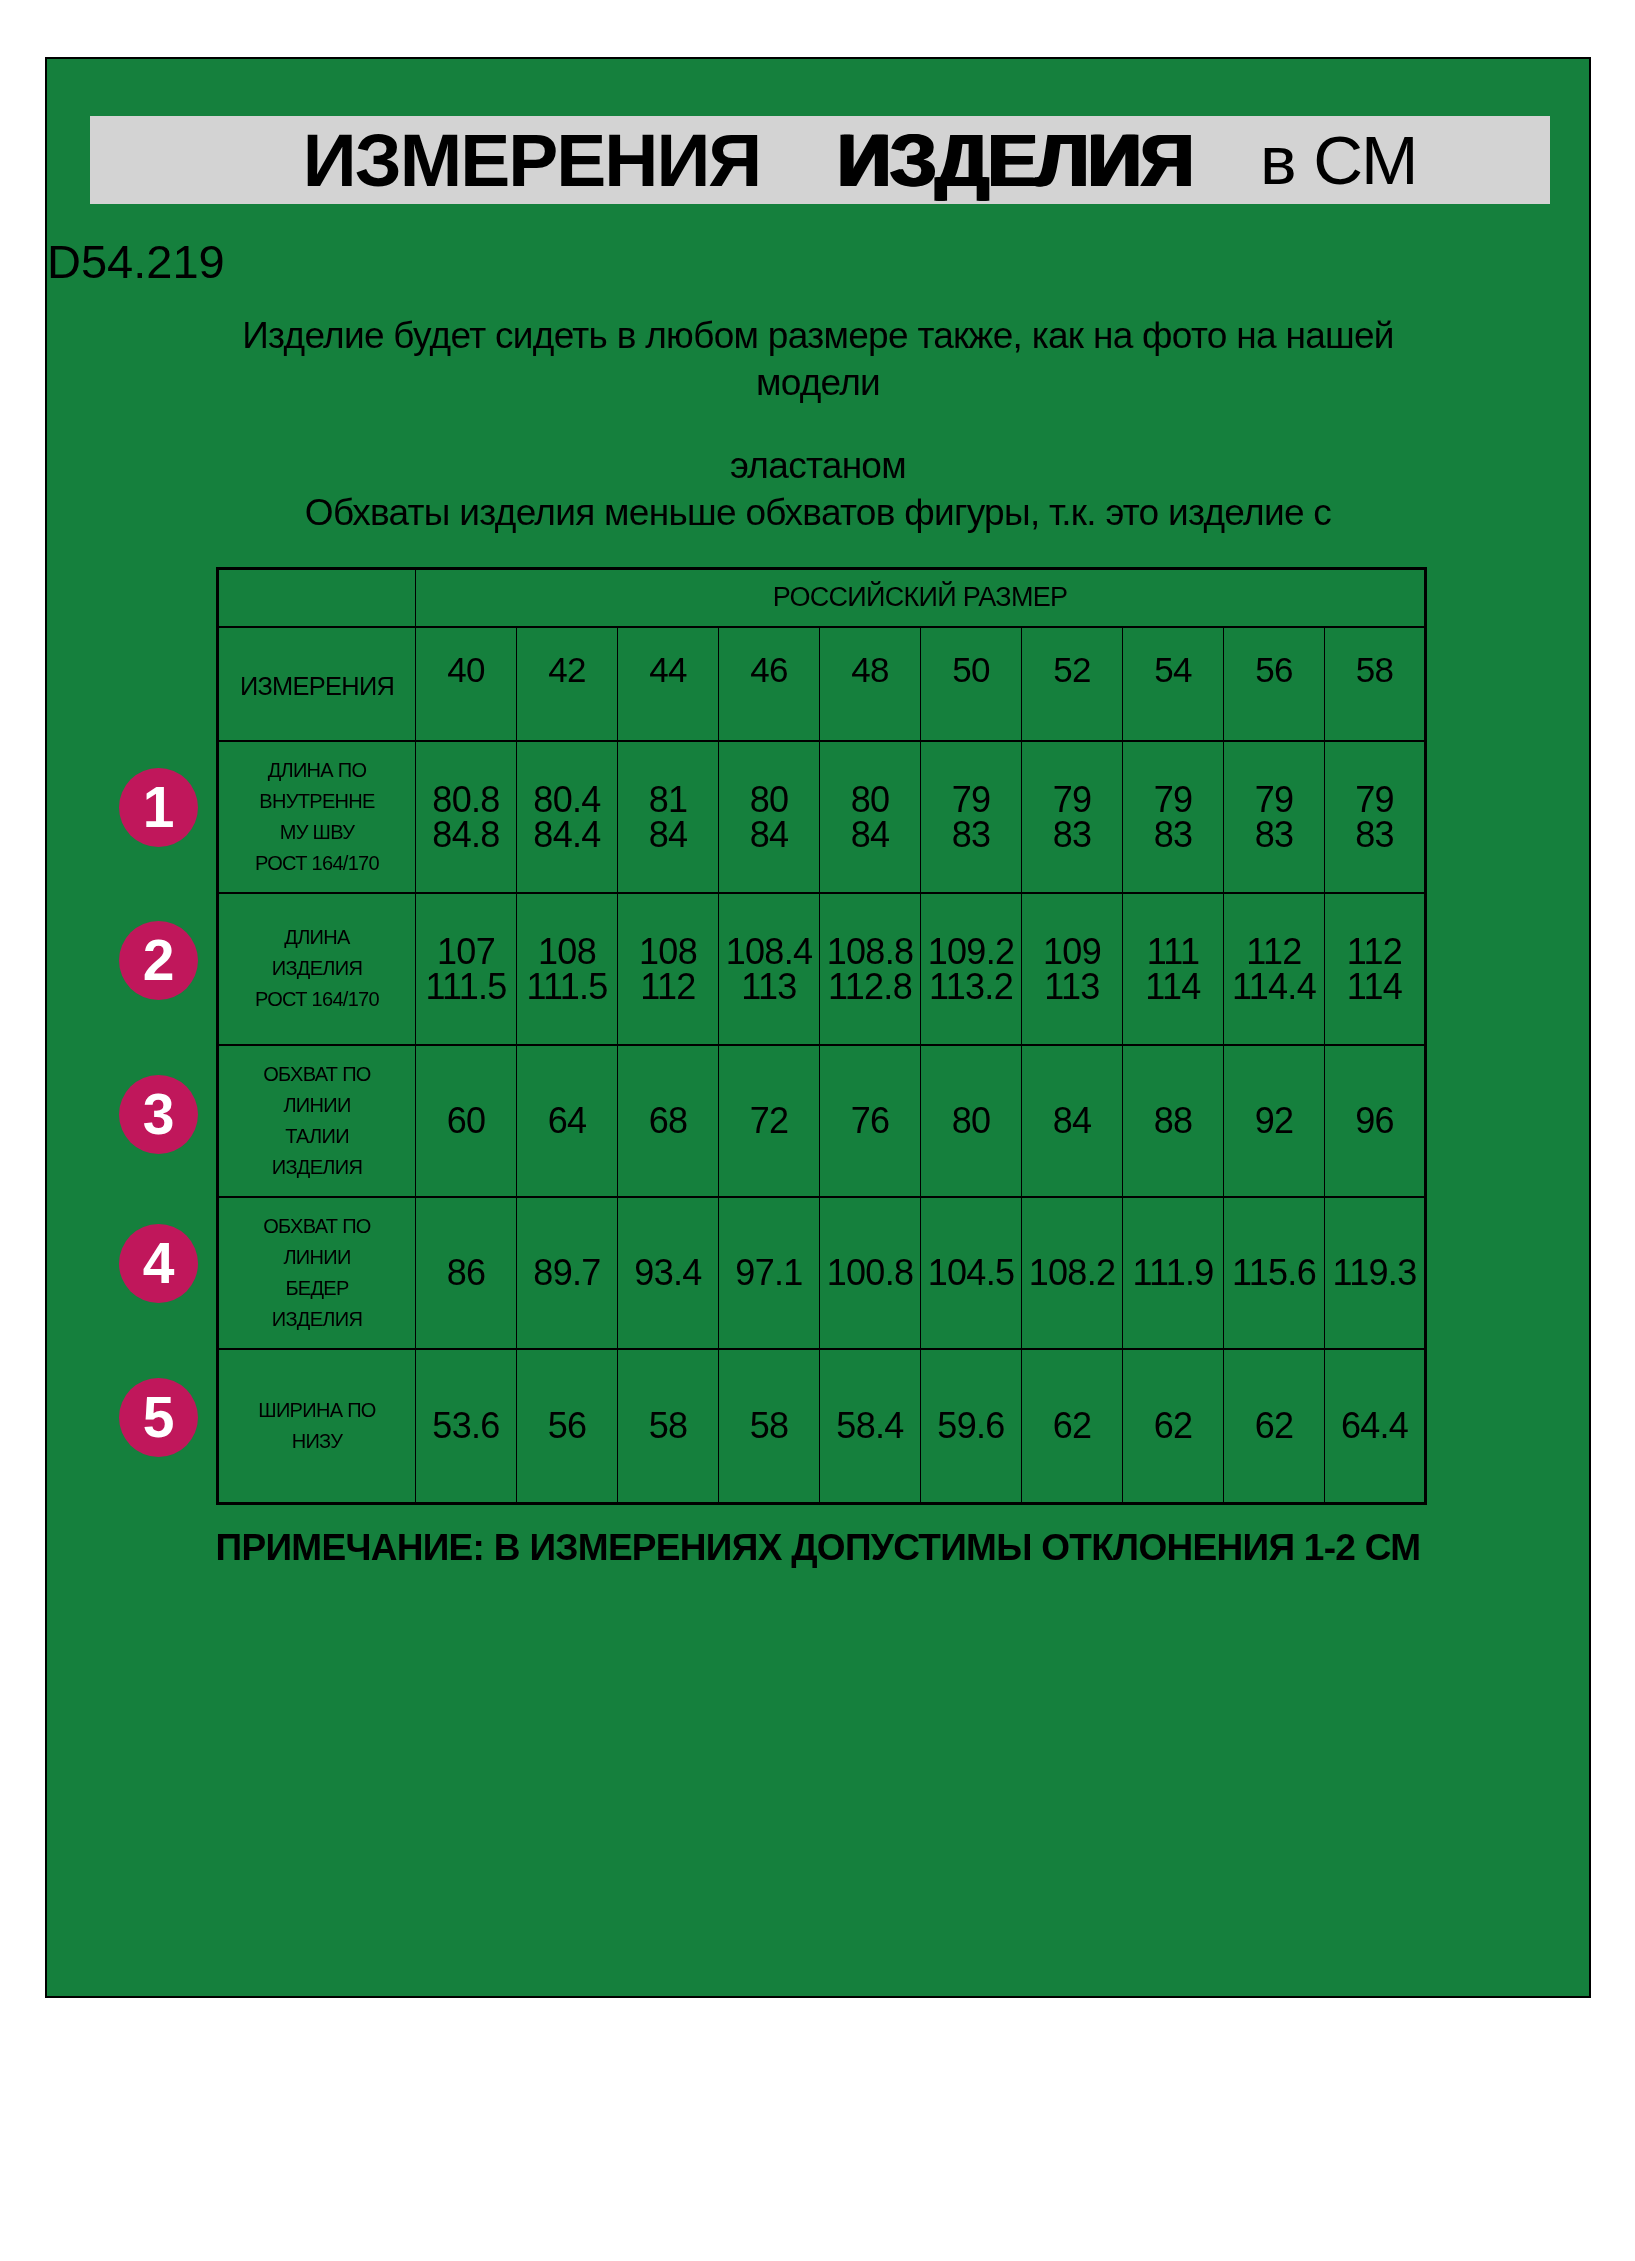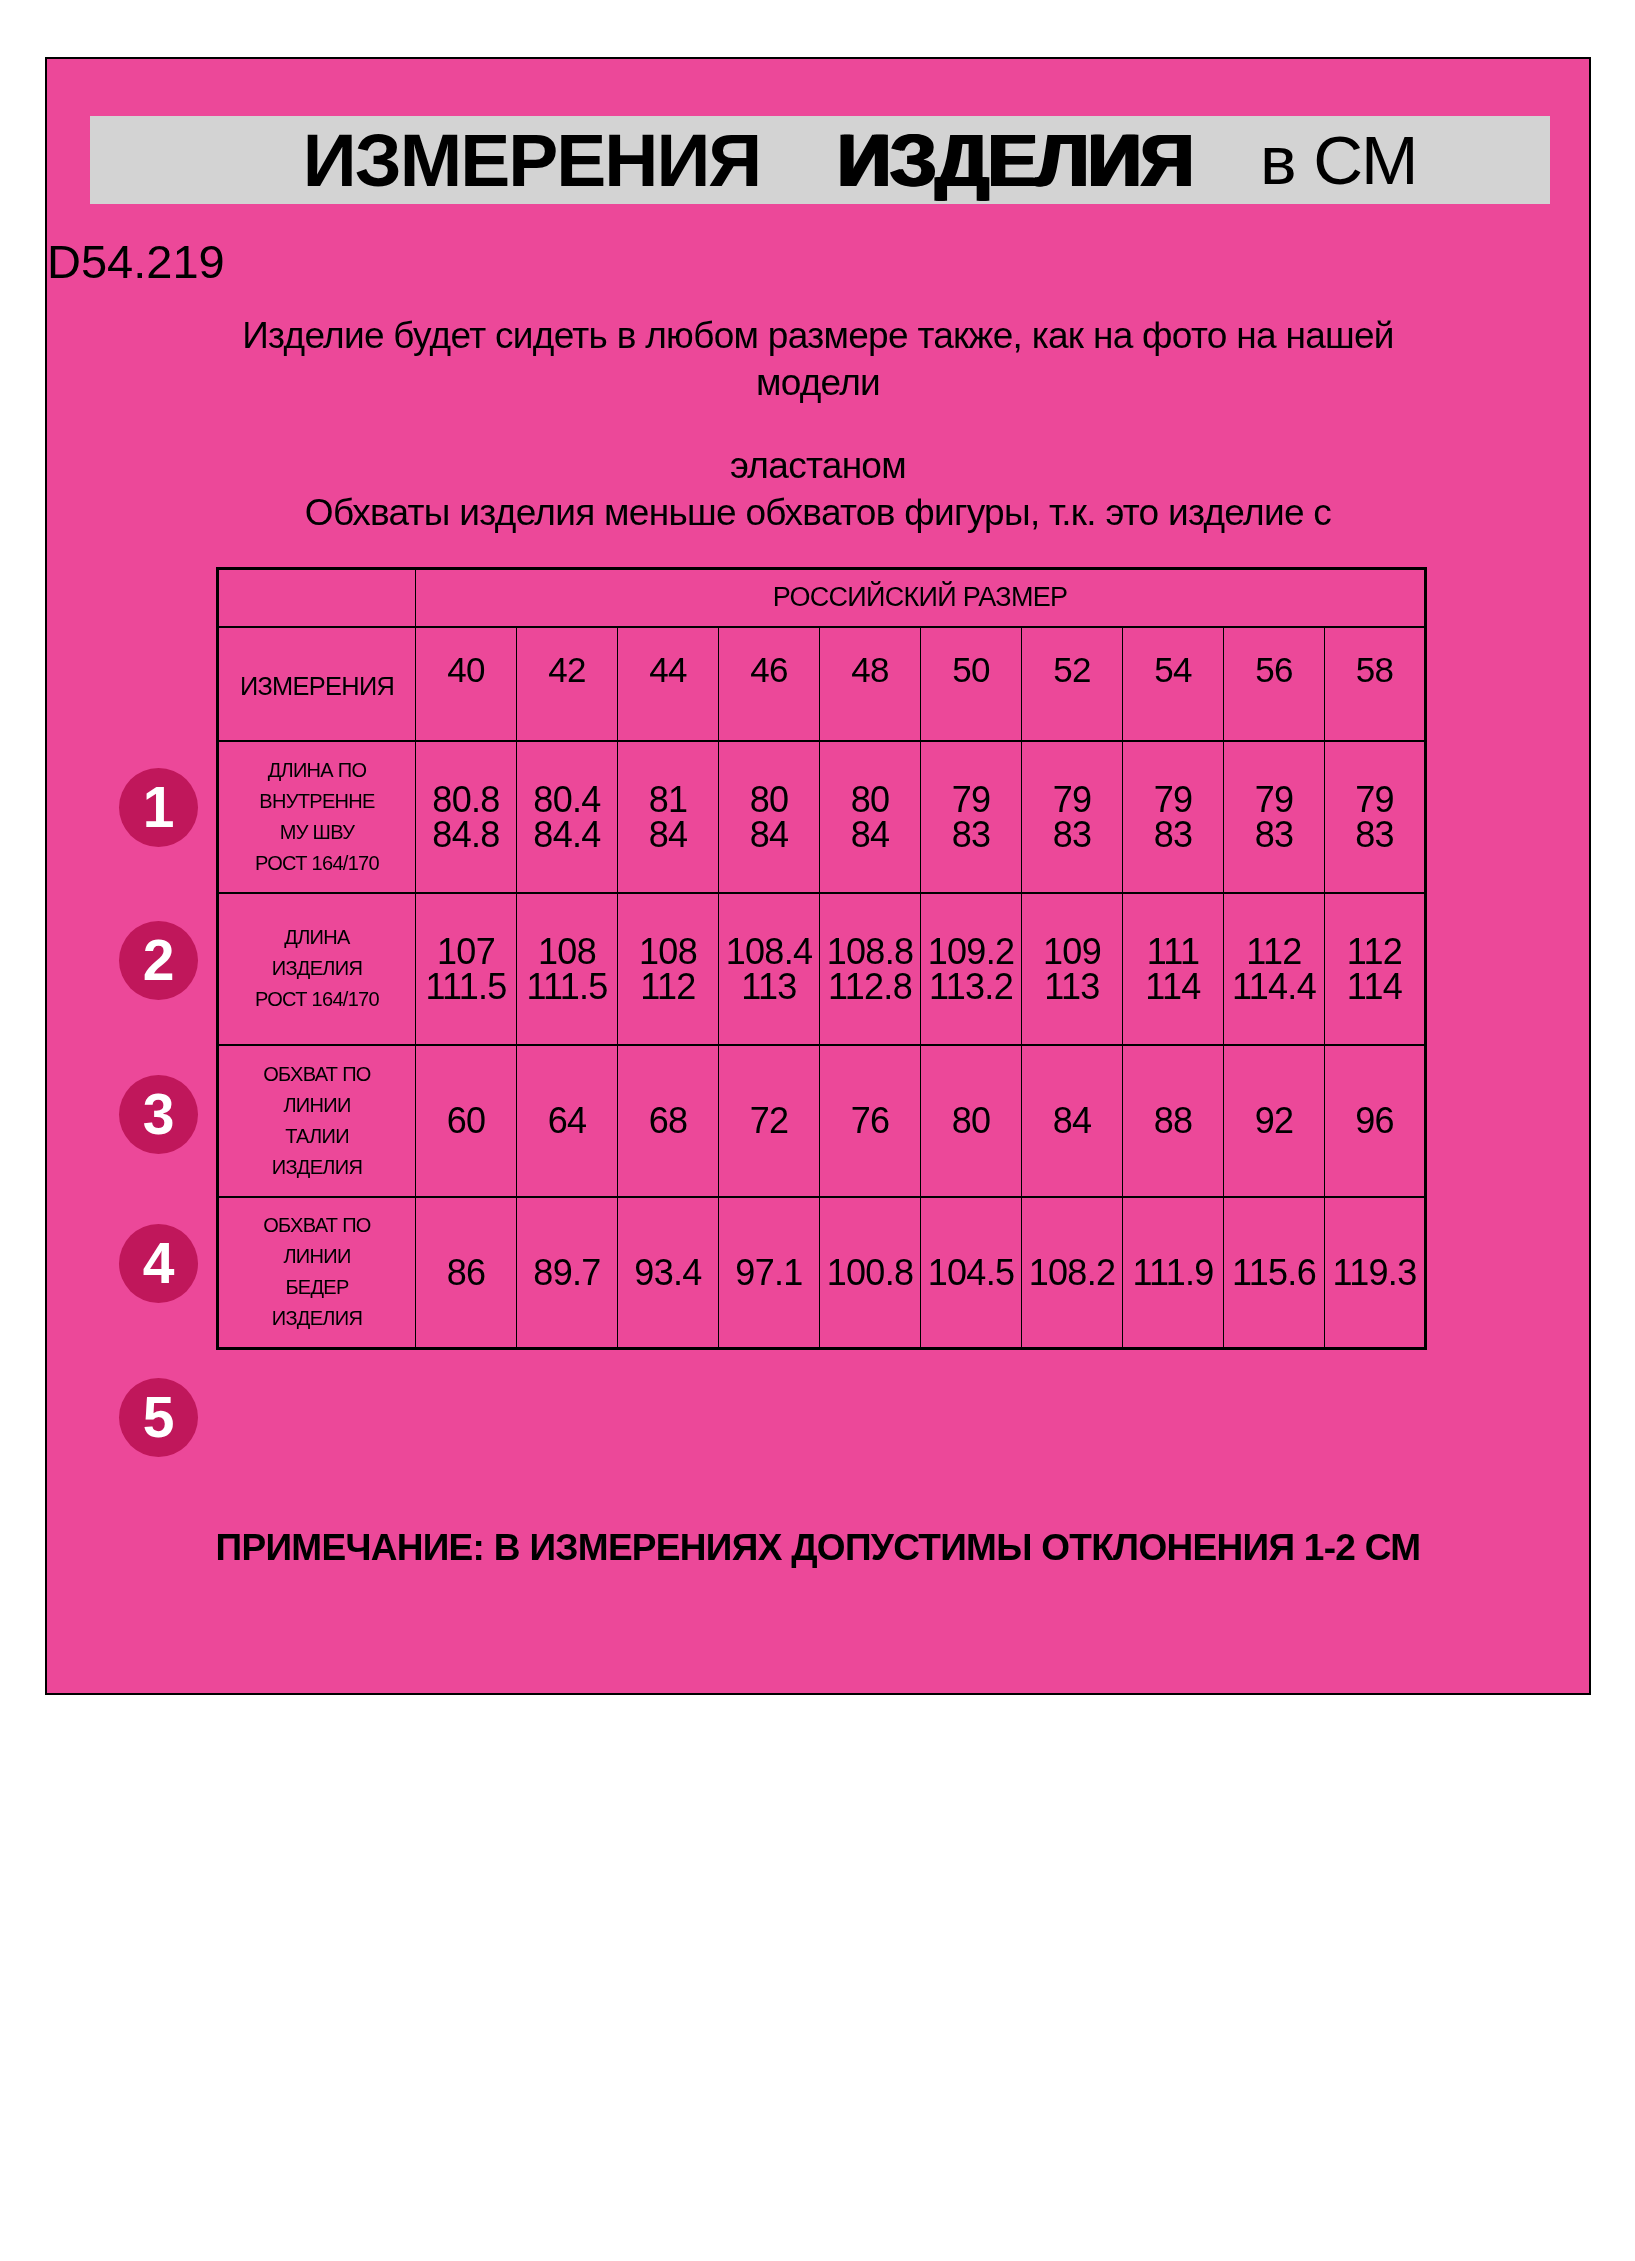--- a/index.html
+++ b/index.html
@@ -3,22 +3,22 @@
 <meta charset="utf-8">
 <style>
   * { margin:0; padding:0; box-sizing:border-box; }
   html,body { background:#ffffff; }
   body {
     width:1636px; height:2261px; position:relative;
     font-family:"Liberation Sans","DejaVu Sans",sans-serif;
     color:#000;
   }
   .sheet {
-    position:absolute; left:45px; top:57px; width:1546px; height:1638px;
-    border:2.7px solid #000; background:#ec4899;
+    position:absolute; left:45px; top:57px; width:1546px; height:1941px;
+    border:2.7px solid #000; background:#15803d;
   }
   
   .banner {
     position:absolute; left:43px; top:57px; width:1460px; height:88px;
     background:var(--banner,#d3d3d3);
     display:flex; align-items:center; justify-content:center;
     padding-left:80px; white-space:nowrap;
   }
   .title-main { font-size:75px; font-weight:700; letter-spacing:-2px; }
   .title-secondary {
@@ -214,20 +214,36 @@
           <td class="value-cell">89.7</td>
           <td class="value-cell">93.4</td>
           <td class="value-cell">97.1</td>
           <td class="value-cell">100.8</td>
           <td class="value-cell">104.5</td>
           <td class="value-cell">108.2</td>
           <td class="value-cell">111.9</td>
           <td class="value-cell">115.6</td>
           <td class="value-cell">119.3</td>
         </tr>
+        <tr>
+          <td class="label-cell">
+            <div>ШИРИНА ПО</div>
+            <div>НИЗУ</div>
+          </td>
+          <td class="value-cell">53.6</td>
+          <td class="value-cell">56</td>
+          <td class="value-cell">58</td>
+          <td class="value-cell">58</td>
+          <td class="value-cell">58.4</td>
+          <td class="value-cell">59.6</td>
+          <td class="value-cell">62</td>
+          <td class="value-cell">62</td>
+          <td class="value-cell">62</td>
+          <td class="value-cell">64.4</td>
+        </tr>
       </tbody>
   </table>
 
   <div>
       <div class="badge">
         <span>1</span>
       </div>
       <div class="badge">
         <span>2</span>
       </div>

